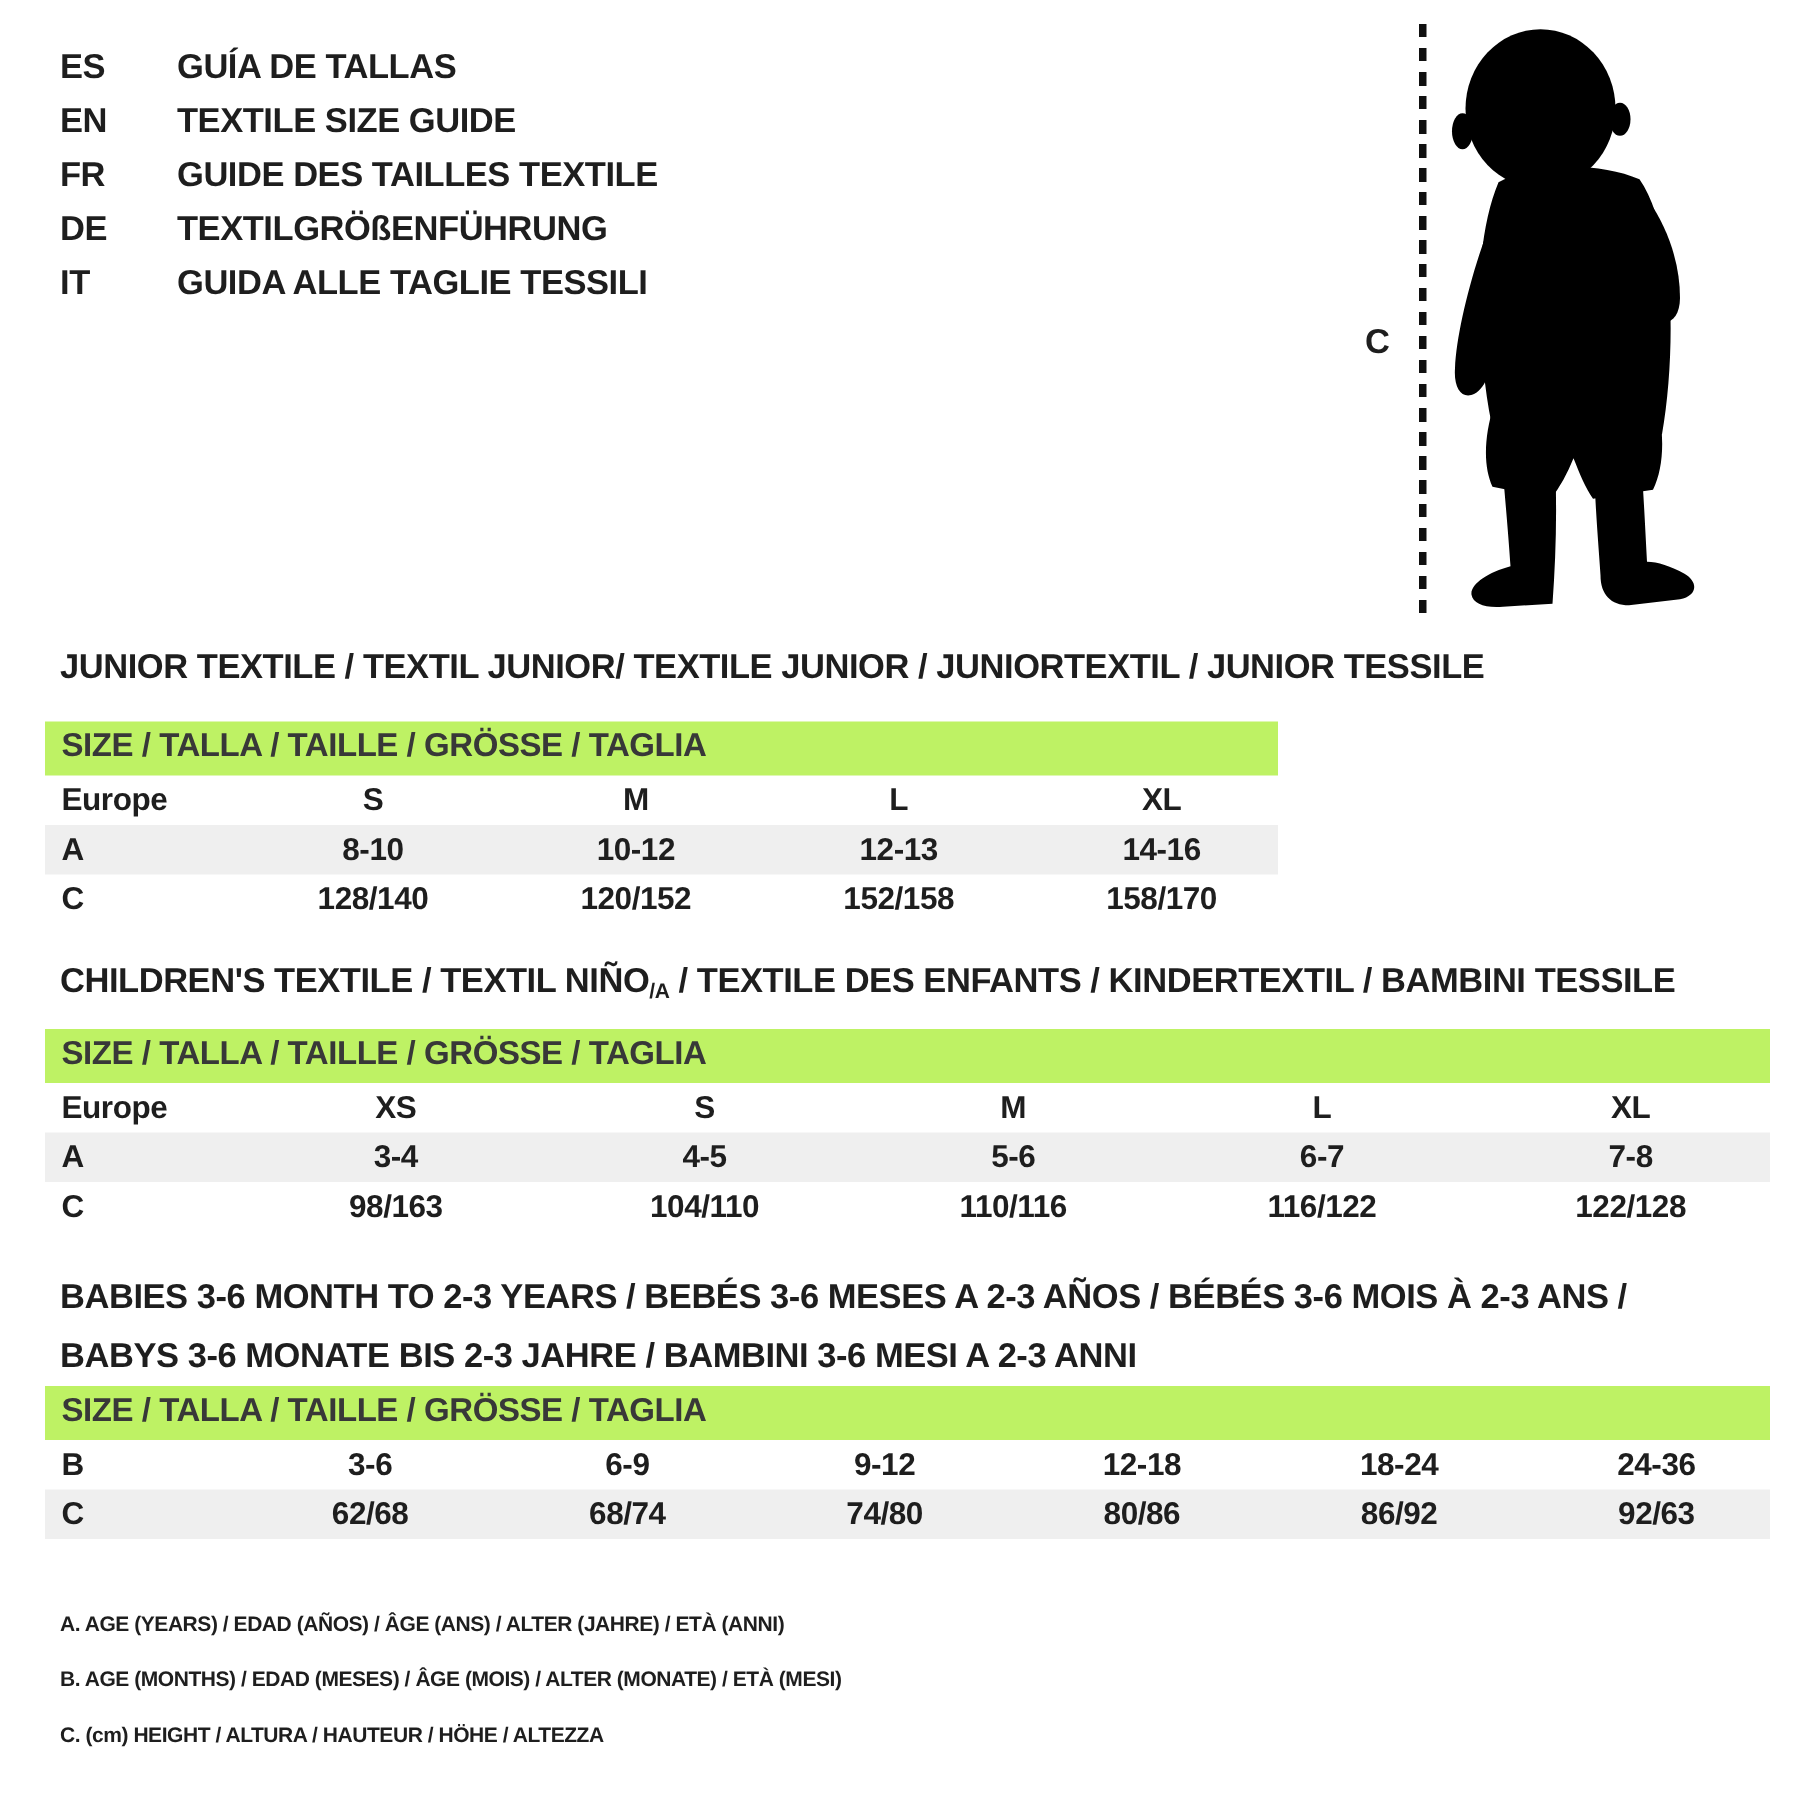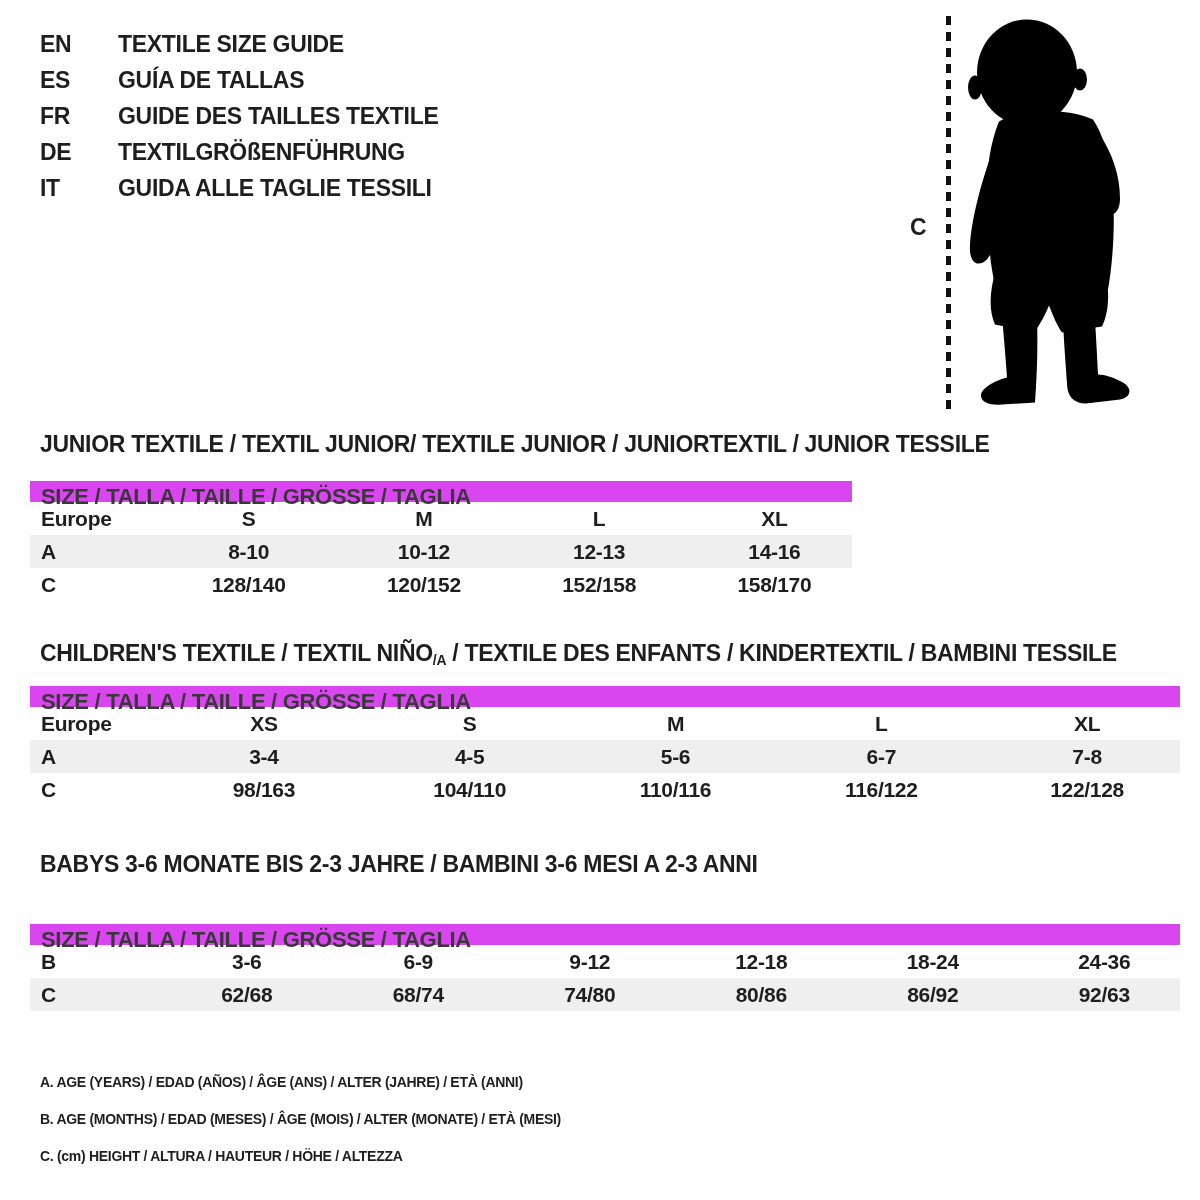--- a/index.html
+++ b/index.html
@@ -34,47 +34,47 @@
   #babies-title   { top:845px; line-height:39px; }
   .subscript { font-size:14px; vertical-align:-4px; }
 
   
   .size-table { position:absolute; left:30px; }
   #junior-table   { top:481px; width:822px; }
   #children-table { top:686px; width:1150px; }
   #babies-table   { top:924px; width:1150px; }
 
   .size-head {
-    height:21px; line-height:31px;
-    background:#d946ef; color:#383838;
+    height:36px; line-height:31px;
+    background:#bef264; color:#383838;
     padding-left:11px; font-size:22px;
     white-space:nowrap;
   }
   .trow { display:flex; align-items:center; height:33px; font-size:21px;gap:20px; }
   .trow.alt { background:#efefef; }
   .cell { flex:1; text-align:center; white-space:nowrap; }
   .cell.label { flex:0 0 110px; text-align:left; padding-left:11px; }
 
   
   .legend { position:absolute; left:40px; top:1064px; font-size:14px; line-height:37px; }
   .legend-line { white-space:nowrap; }
 </style>
 </head>
 <body>
 
 <div>
 
   <div class="lang-block">
     <div class="lang-row">
+      <span class="lang-code">ES</span>
+      <span class="lang-title">GUÍA DE TALLAS</span>
+    </div>
+    <div class="lang-row">
       <span class="lang-code">EN</span>
       <span class="lang-title">TEXTILE SIZE GUIDE</span>
-    </div>
-    <div class="lang-row">
-      <span class="lang-code">ES</span>
-      <span class="lang-title">GUÍA DE TALLAS</span>
     </div>
     <div class="lang-row">
       <span class="lang-code">FR</span>
       <span class="lang-title">GUIDE DES TAILLES TEXTILE</span>
     </div>
     <div class="lang-row">
       <span class="lang-code">DE</span>
       <span class="lang-title">TEXTILGRÖßENFÜHRUNG</span>
     </div>
     <div class="lang-row">
@@ -157,20 +157,21 @@
       <div class="cell label">C</div>
       <div class="cell">98/163</div>
       <div class="cell">104/110</div>
       <div class="cell">110/116</div>
       <div class="cell">116/122</div>
       <div class="cell">122/128</div>
     </div>
   </div>
 
   <div class="section-title" id="babies-title">
+    <div>BABIES 3-6 MONTH TO 2-3 YEARS / BEBÉS 3-6 MESES A 2-3 AÑOS / BÉBÉS 3-6 MOIS À 2-3 ANS /</div>
     <div>BABYS 3-6 MONATE BIS 2-3 JAHRE / BAMBINI 3-6 MESI A 2-3 ANNI</div>
   </div>
   <div class="size-table" id="babies-table">
     <div class="size-head">SIZE / TALLA / TAILLE / GRÖSSE / TAGLIA</div>
     <div class="trow">
       <div class="cell label">B</div>
       <div class="cell">3-6</div>
       <div class="cell">6-9</div>
       <div class="cell">9-12</div>
       <div class="cell">12-18</div>

